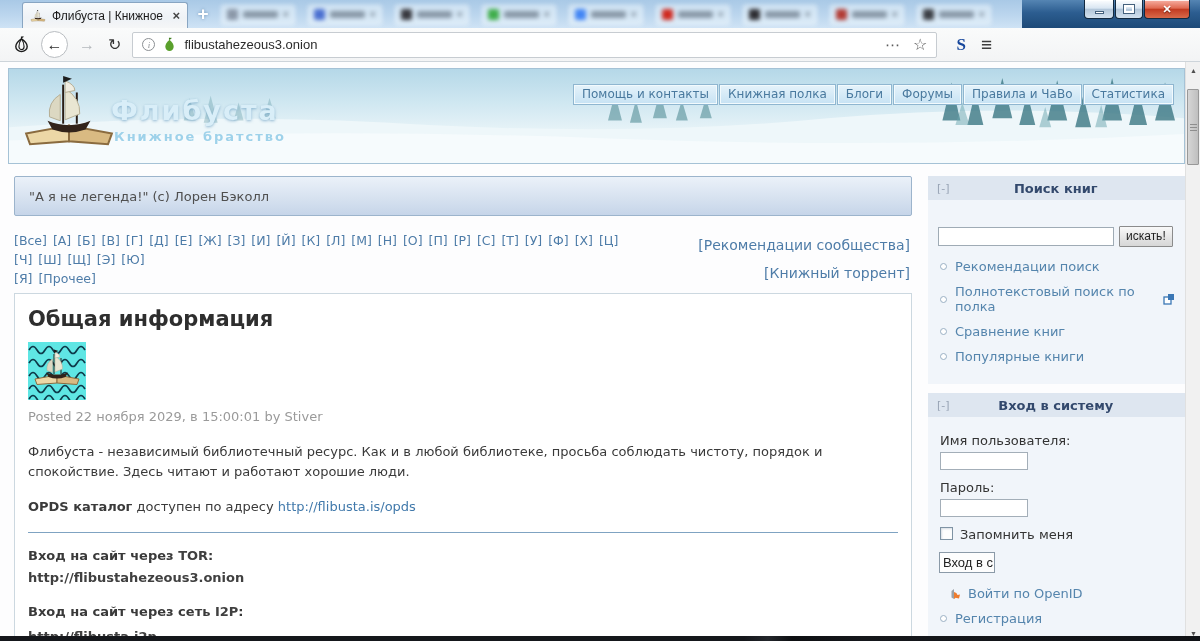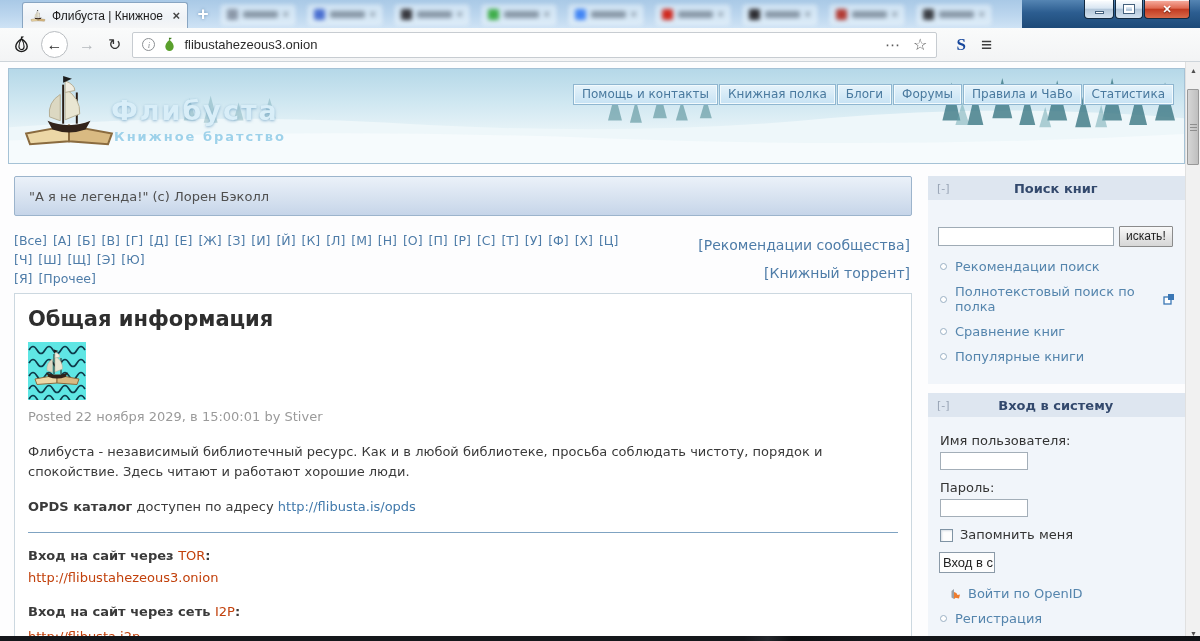--- a/index.html
+++ b/index.html
@@ -141,21 +141,21 @@
   .main-box {
     width:898px; min-height:390px; background:#fff; border:1px solid #ccd8e0;
     padding:6px 13px 30px; font-size:13px; color:#3a3a3a; line-height:1.55;
   }
   .art-title { font-size:21px; font-weight:bold; color:#2e2e2e; margin:3px 0 6px; }
   .art-img { width:58px; height:58px; display:block; }
   .posted { font-size:13px; color:#9a9a9a; margin:7px 0 0; }
   .para { margin:15px 0; width:880px; }
   .b { font-weight:bold; }
   .lnk { color:#4179ab; }
-  .blnk { color:#c2410c; font-weight:normal; }
+  .blnk { color:#404040; font-weight:bold; }
   .main-box hr { border:none; border-top:1px solid #7fa3c2; margin:13px 0; }
   .tight { margin:2px 0; }
   .gap-b { margin-bottom:14px; }
   .row-s { margin:4px 0; }
 
   
   .sblock { background:#f1f5fa; margin-bottom:9px; }
   .sb-head {
     height:24px; background:#dee6f0; display:flex; align-items:center; padding:0 9px;
   }
@@ -170,21 +170,21 @@
     background:linear-gradient(180deg,#f9f9f9 0%,#e3e3e3 60%,#d7d7d7 100%);
     border:1px solid #8b8b8b; border-radius:1px;
   }
   .srow { display:flex; align-items:center; gap:8px; margin:10px 0 10px 2px; }
   .bullet { width:7px; height:7px; border:1px solid #9ab0c4; border-radius:50%; flex:none; background:#fff; }
   .slink { color:#5585ad; font-size:13px; }
   .ext-ic { margin-left:2px; flex:none; display:inline-block; }
 
   .fld-label { font-size:13px; color:#333; margin:4px 0 4px 2px; }
   .fld-input { width:88px; height:18px; border:1px solid #a3aeb8; background:#fff; display:block; margin:0 0 10px 2px; font-size:12px; padding:0 3px; }
-  .chk-row { display:flex; align-items:flex-end; gap:7px; margin:6px 0 10px 2px; }
+  .chk-row { display:flex; align-items:flex-start; gap:7px; margin:6px 0 10px 2px; }
   .chk { width:13px; height:13px; border:1px solid #7f93a4; background:#fdfdfd; box-shadow:inset 1px 1px 2px #d7dee4; flex:none; }
   .chk-label { font-size:13px; color:#333; }
   .login-btn {
     width:56px; overflow:hidden; white-space:nowrap; text-align:right;
     padding:2px 1px; font-size:13px; color:#222; background:#fdfdfd;
     border:1px solid #8b9aa8; cursor:pointer; margin-left:1px;
   }
   .openid-row { display:flex; align-items:center; gap:6px; margin:13px 0 9px 10px; }
 
   

